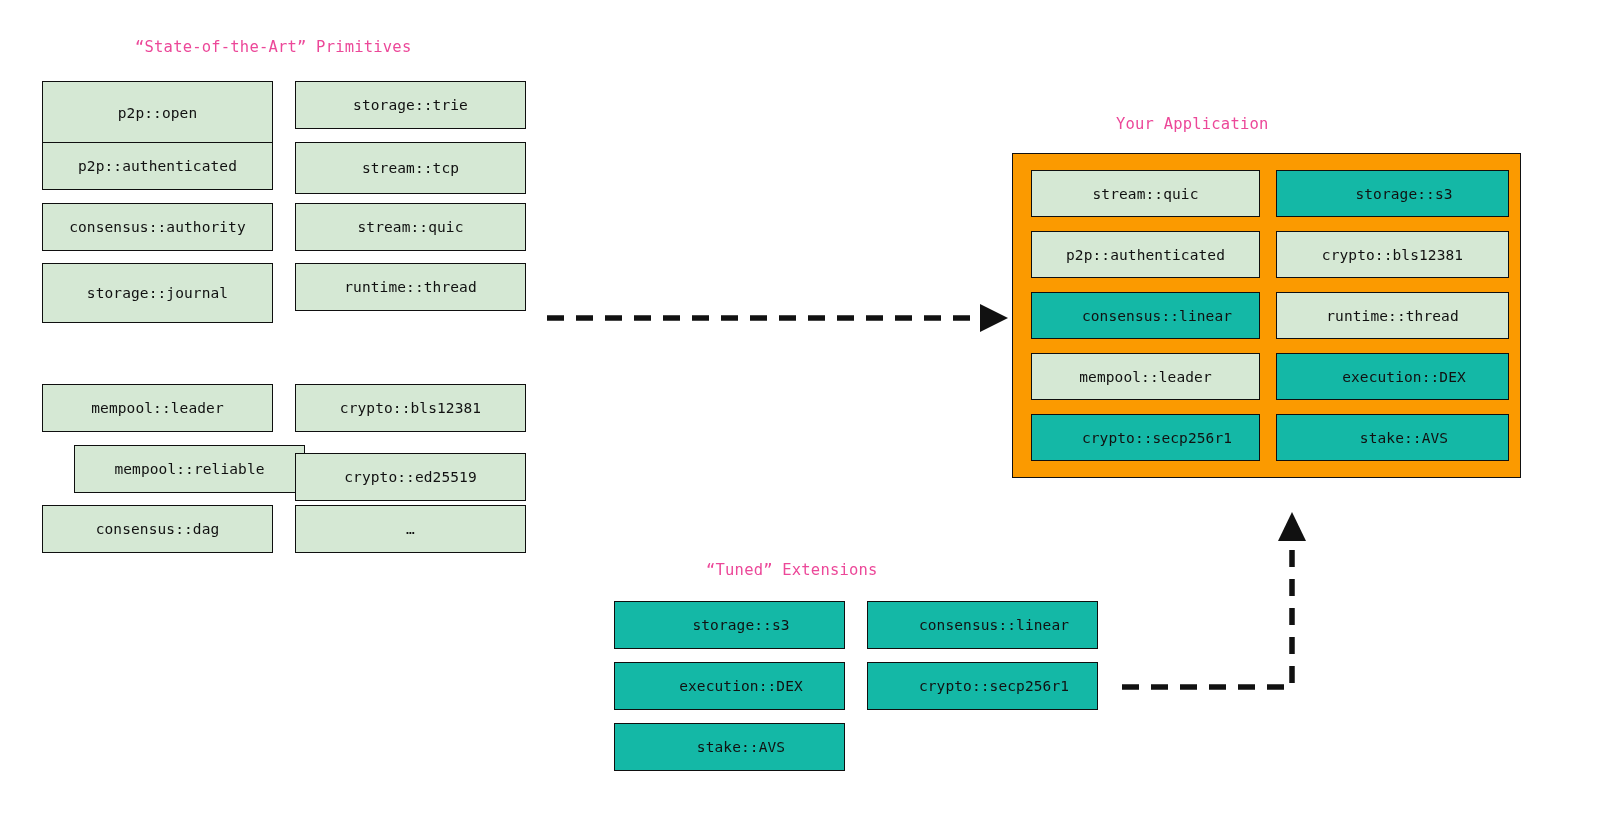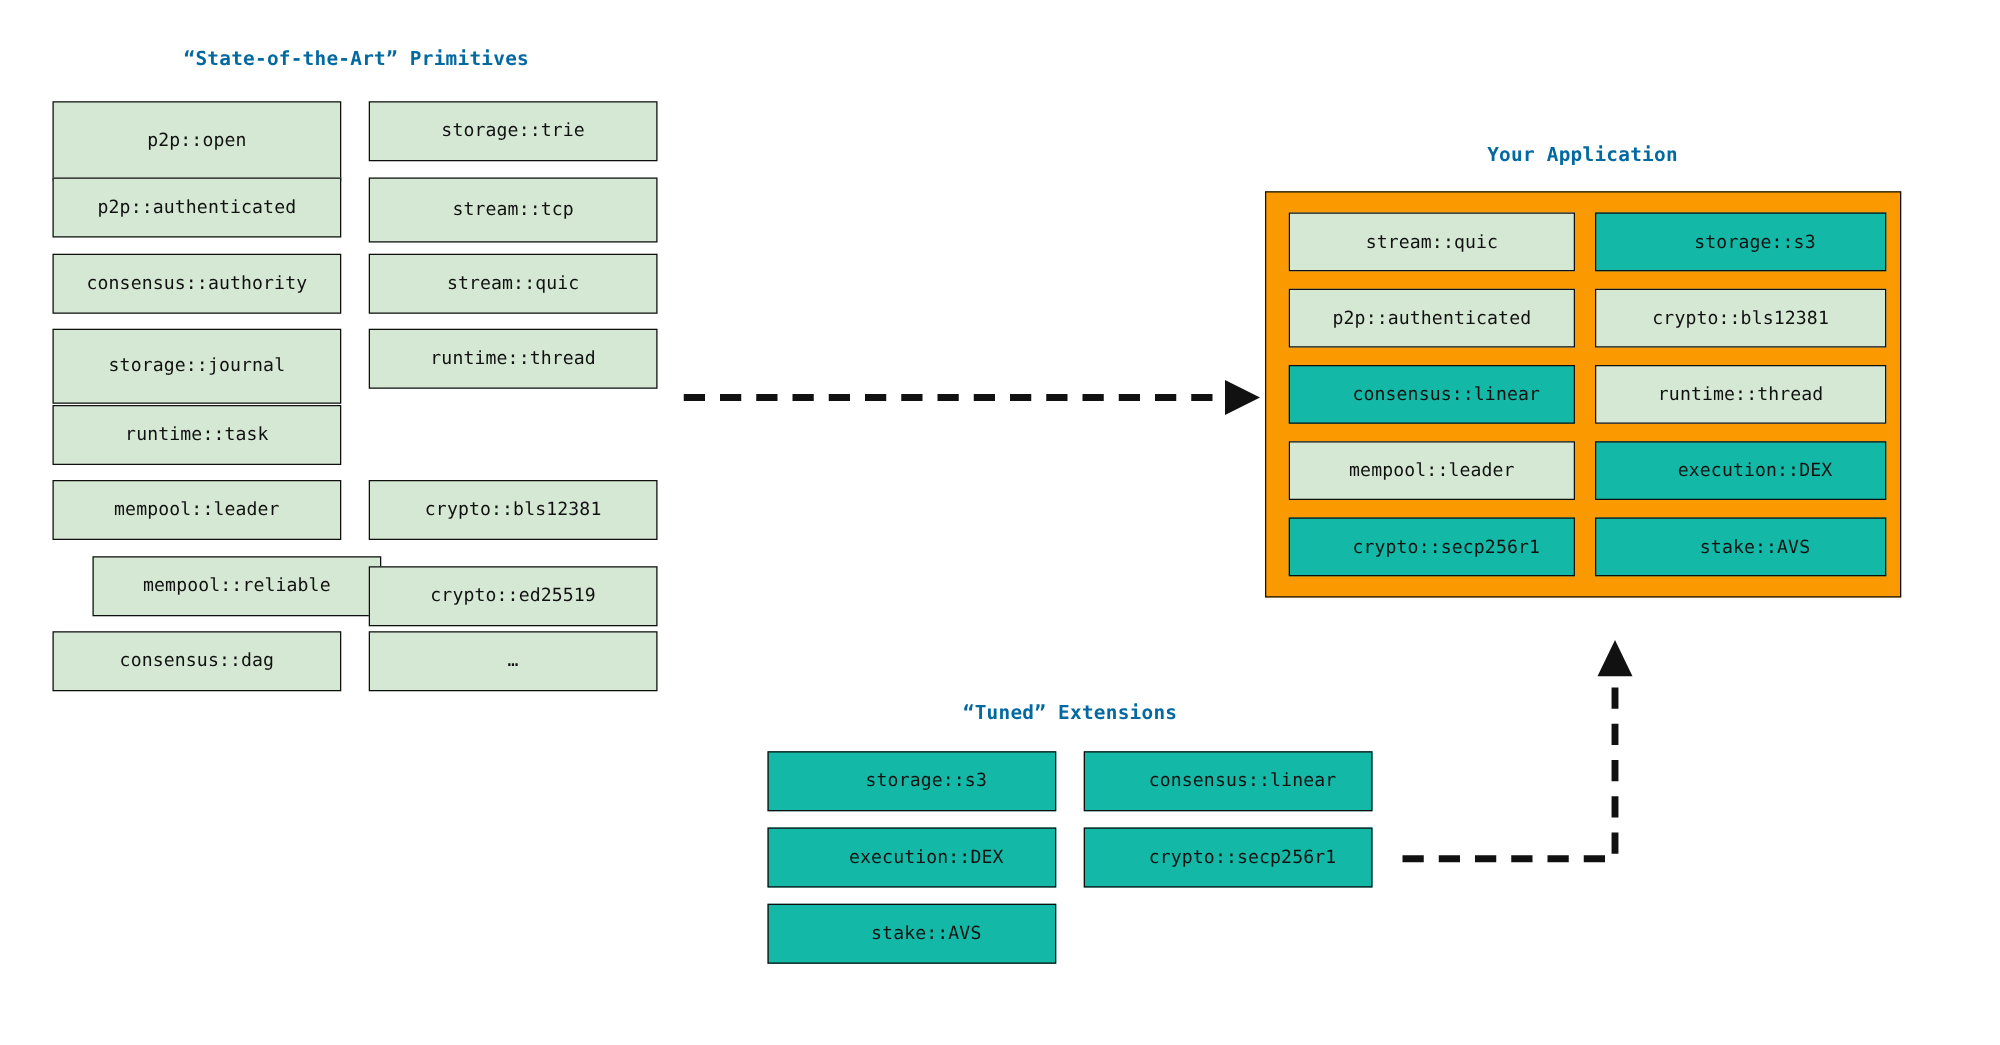--- a/index.html
+++ b/index.html
@@ -19,23 +19,21 @@
     position: absolute;
     left: 0; top: 0;
     width: 1600px;
     height: 836px;
   }
   .section-title {
     position: absolute;
     font-size: 15.5px;
     letter-spacing: 0.2px;
     white-space: nowrap;
-    text-align: center;
-    color: #0369a1;
-    font-weight: bold;
+    color: #ec4899;
   }
   .chip {
     position: absolute;
     box-sizing: border-box;
     border: 1.6px solid #0f0f0f;
     display: flex;
     align-items: center;
     justify-content: center;
     font-size: 14.5px;
     letter-spacing: 0.1px;
@@ -65,21 +63,20 @@
 <body>
 
 <div class="stage">
 
   <div class="section-title" style="left:135px; top:38px; width:300px;">“State-of-the-Art” Primitives</div>
 
   <div class="chip green" style="left:42px; top:81px; width:231px; height:64px;">p2p::open</div>
   <div class="chip green" style="left:42px; top:142px; width:231px; height:48px;">p2p::authenticated</div>
   <div class="chip green" style="left:42px; top:203px; width:231px; height:48px;">consensus::authority</div>
   <div class="chip green" style="left:42px; top:263px; width:231px; height:60px;">storage::journal</div>
-  <div class="chip green" style="left:42px; top:324px; width:231px; height:48px;">runtime::task</div>
   <div class="chip green" style="left:42px; top:384px; width:231px; height:48px;">mempool::leader</div>
   <div class="chip green" style="left:42px; top:445px; width:231px; height:48px;margin-left:32px;">mempool::reliable</div>
   <div class="chip green" style="left:42px; top:505px; width:231px; height:48px;">consensus::dag</div>
 
   <div class="chip green" style="left:295px; top:81px; width:231px; height:48px;">storage::trie</div>
   <div class="chip green" style="left:295px; top:142px; width:231px; height:52px;">stream::tcp</div>
   <div class="chip green" style="left:295px; top:203px; width:231px; height:48px;">stream::quic</div>
   <div class="chip green" style="left:295px; top:263px; width:231px; height:48px;">runtime::thread</div>
   <div class="chip green" style="left:295px; top:384px; width:231px; height:48px;">crypto::bls12381</div>
   <div class="chip green" style="left:295px; top:453px; width:231px; height:48px;">crypto::ed25519</div>

